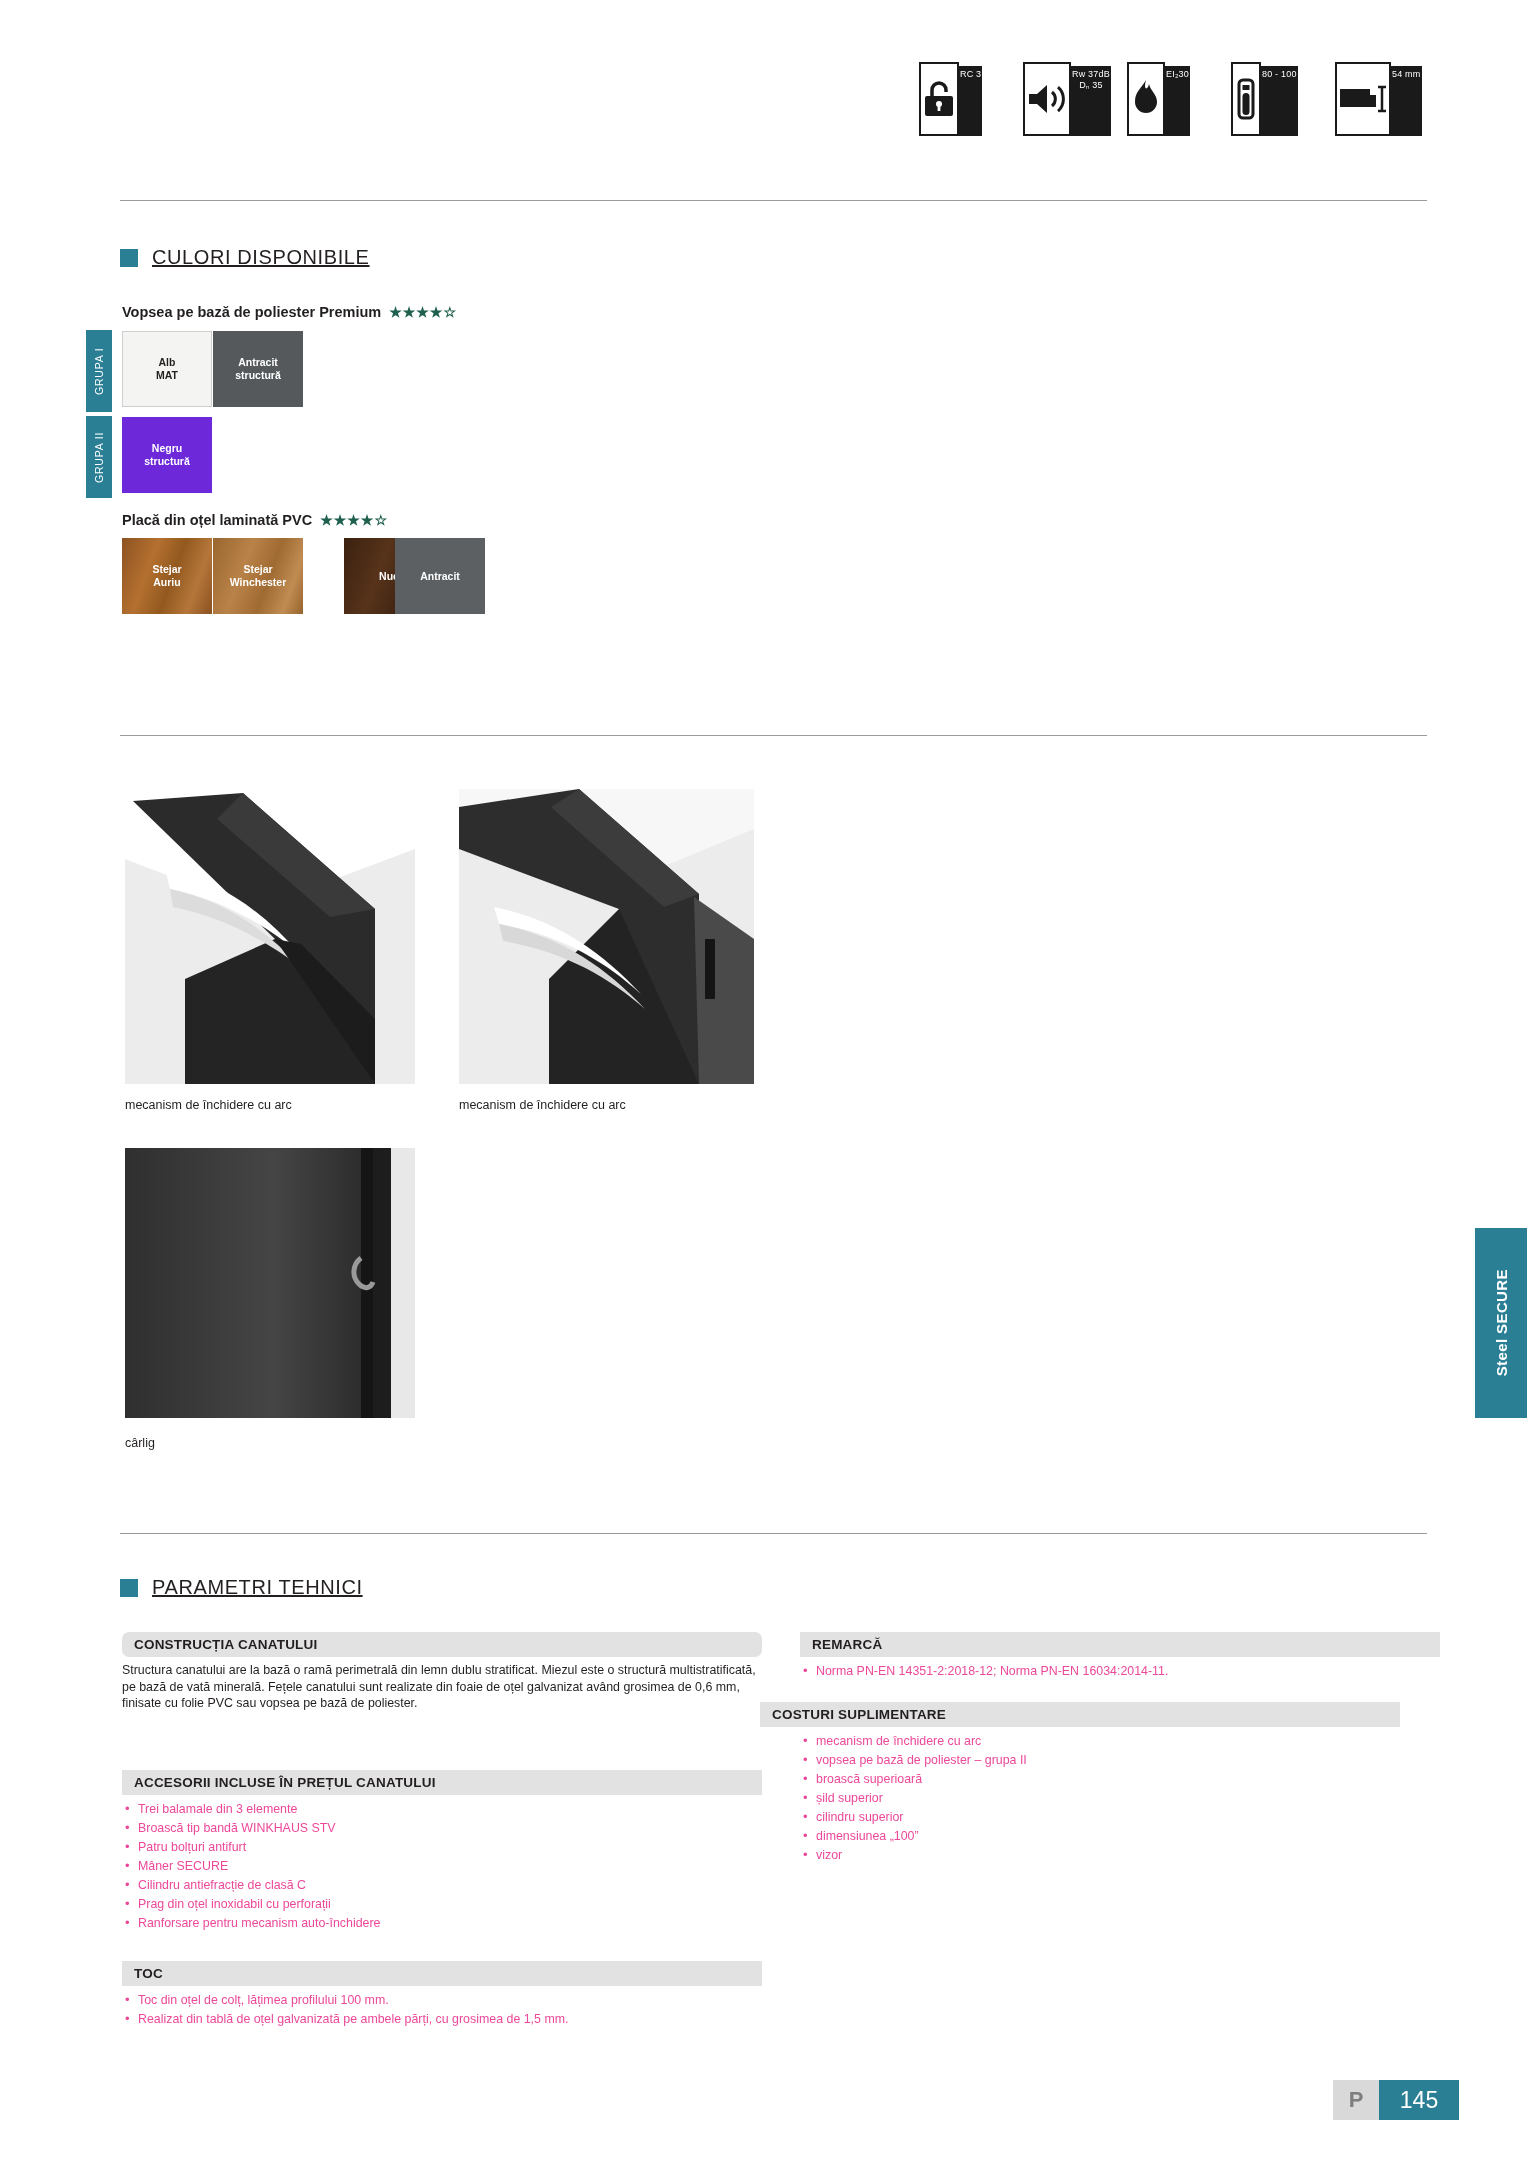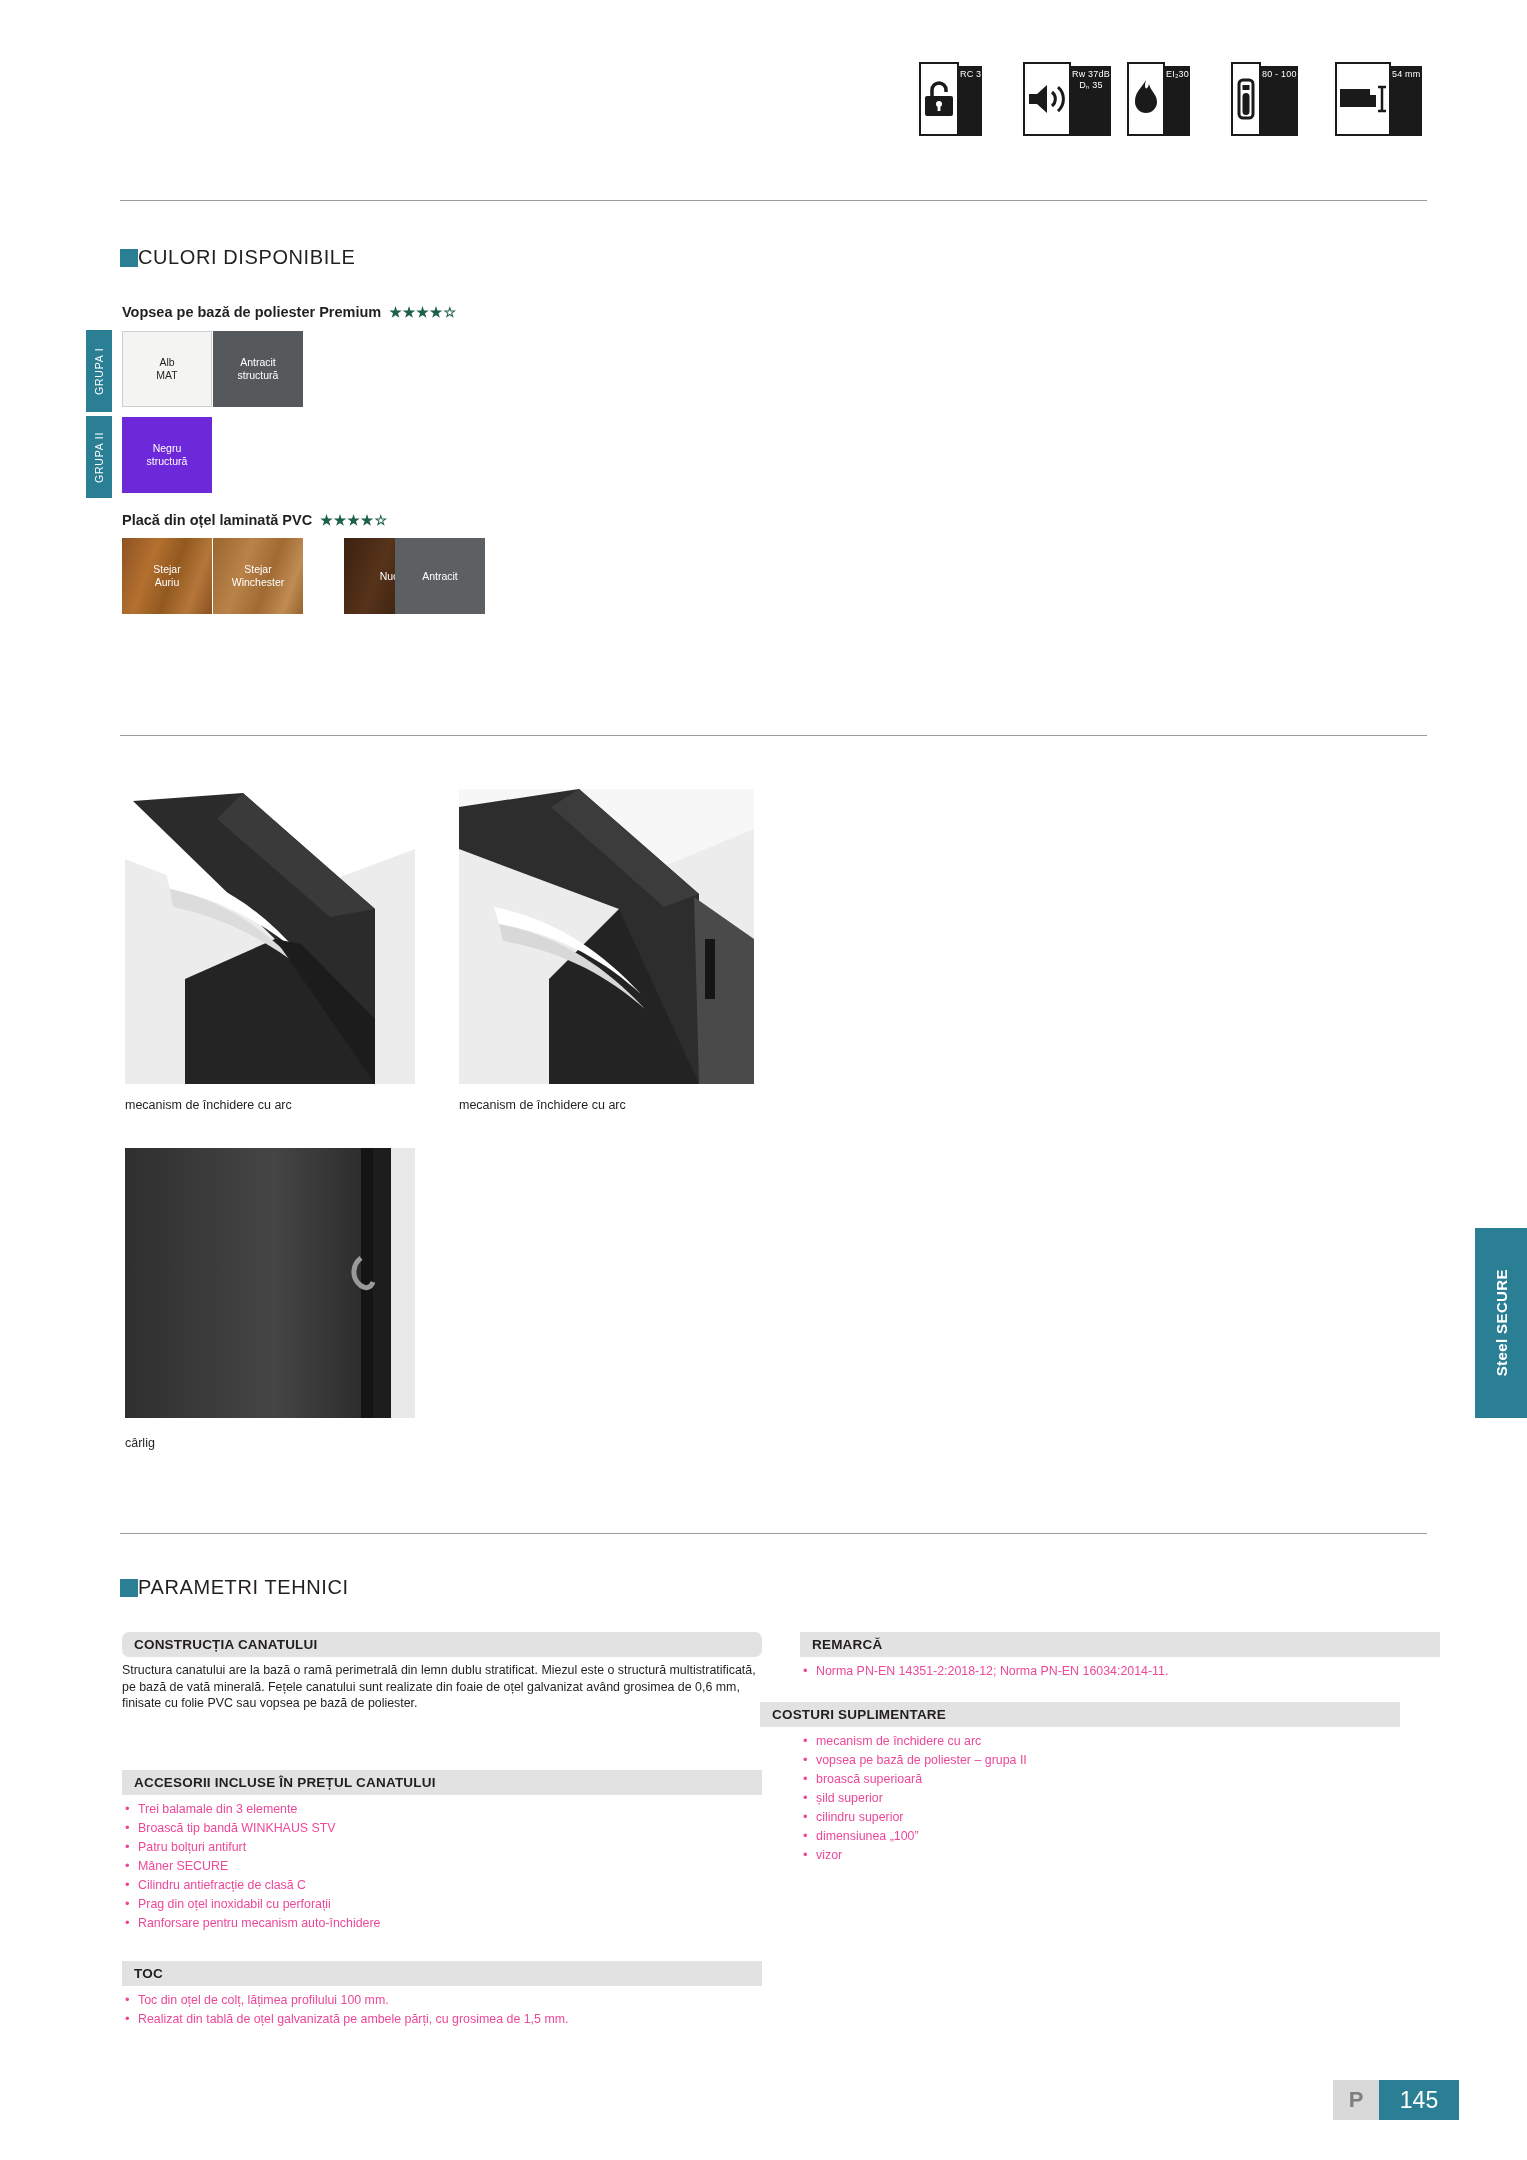--- a/index.html
+++ b/index.html
@@ -51,20 +51,22 @@
     right: 100px;
     height: 1px;
     background: #9b9b9b;
   }
 
   
   .sec-head {
     position: absolute;
     display: flex;
     align-items: center;
+    gap: 14px;
+    text-decoration: underline;
   }
   .sec-sq { width: 18px; height: 18px; background: #2a7f95; display: block; }
   .sec-title {
     font-size: 20px;
     letter-spacing: .6px;
     color: #231f20;
     font-weight: 400;
   }
 
   
@@ -95,21 +97,21 @@
     position: absolute;
     width: 90px;
     height: 76px;
     display: flex;
     align-items: center;
     justify-content: center;
     text-align: center;
     font-size: 10.5px;
     line-height: 13px;
   }
-  .swatch span { display: block; }
+  .swatch span { display: block; font-weight: bold; }
 
   
   .photo {
     position: absolute;
     background: #e9e9e9;
     overflow: hidden;
   }
   .photo-cap {
     position: absolute;
     font-size: 12.5px;

